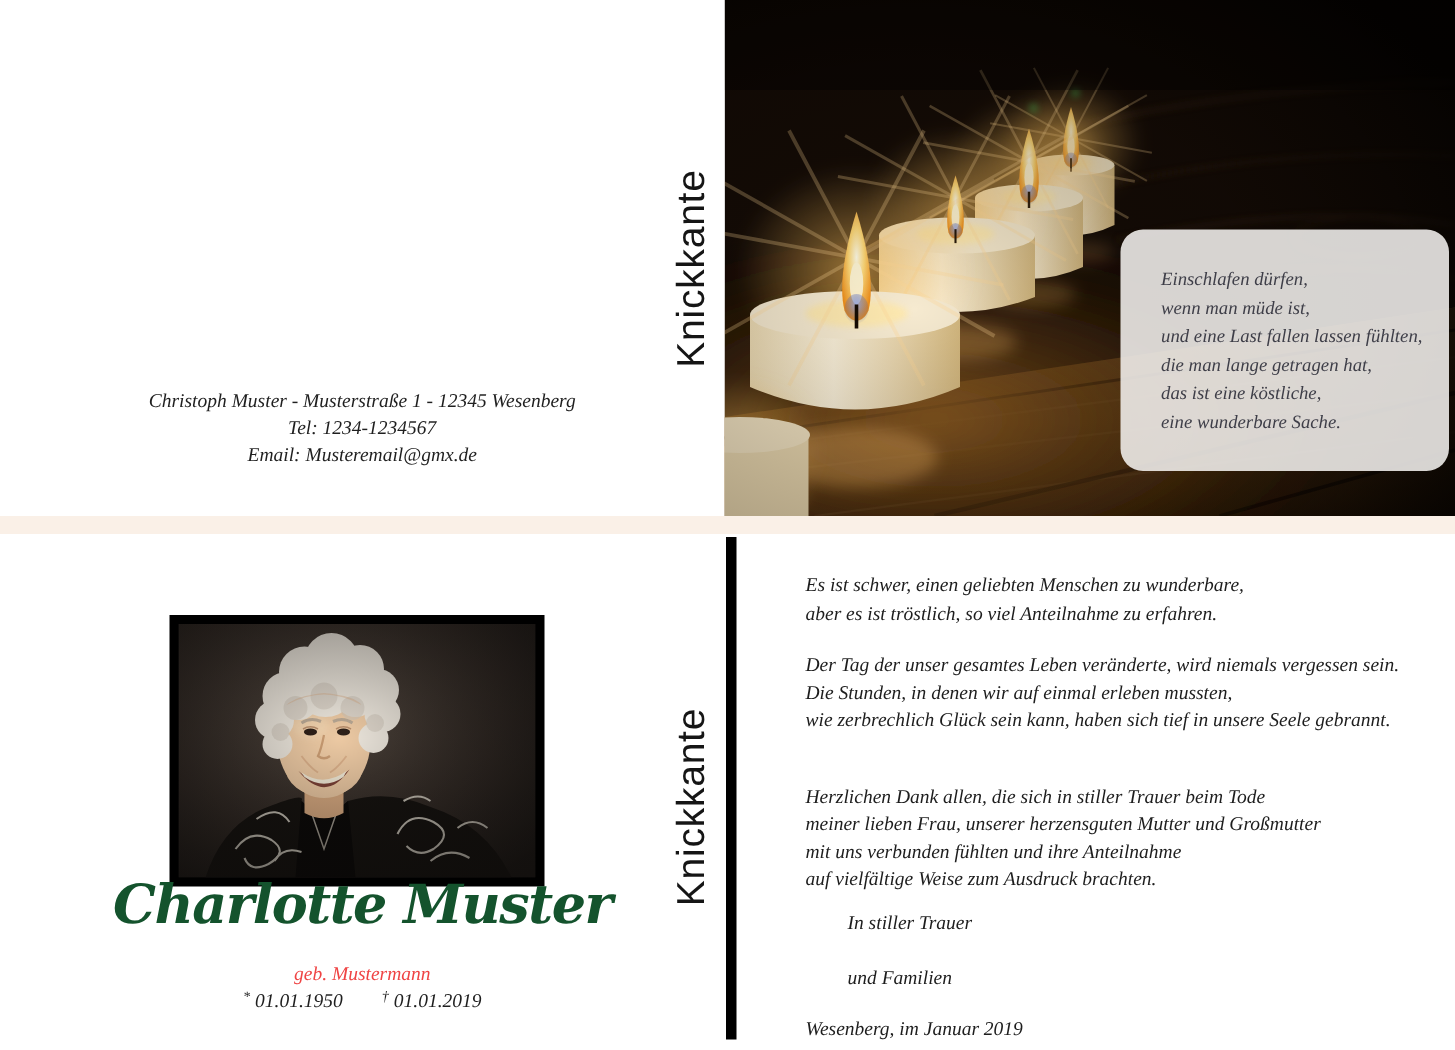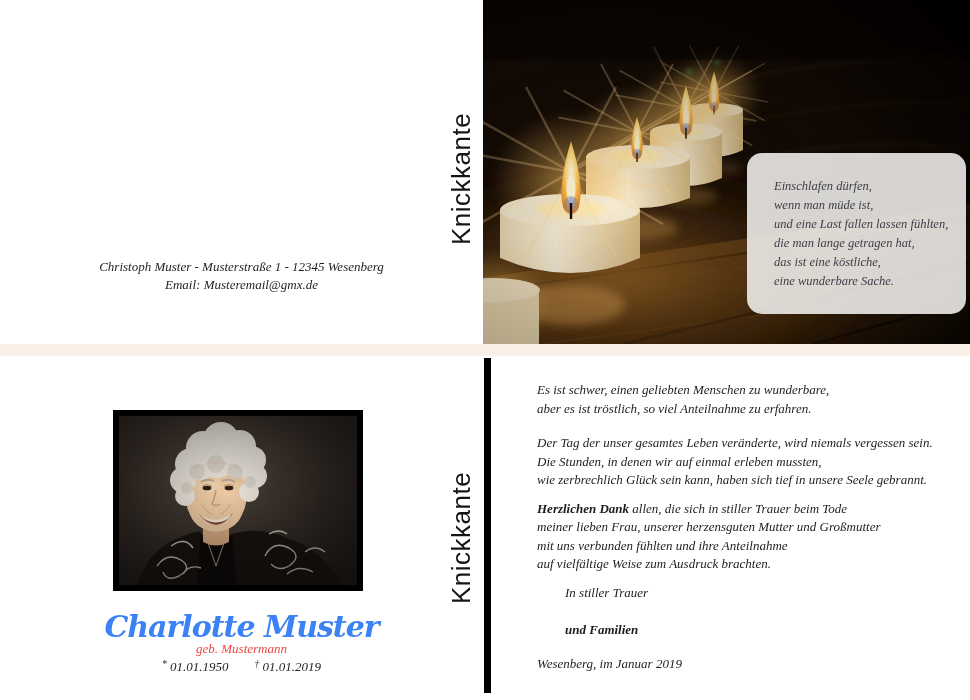--- a/index.html
+++ b/index.html
@@ -25,47 +25,48 @@
              color:#3e3e48;}
 
   
   .fold-band{position:absolute;left:0;top:344px;width:970px;height:12px;background:#faf0e7;}
   .divider{position:absolute;left:484px;top:358px;width:7px;height:335px;background:#000;}
 
   
   .portrait-frame{position:absolute;left:113px;top:410px;width:250px;height:181px;
                   background:#000;padding:6px;box-sizing:border-box;}
   .portrait-frame svg{display:block;}
-  .name-script{position:absolute;left:0;top:609px;width:483px;text-align:center;
+  .name-script{position:absolute;left:0;top:582px;width:483px;text-align:center;
                font-family:"DejaVu Serif",serif;font-style:italic;font-weight:bold;
-               font-size:30px;letter-spacing:-1px;color:#3b82f6;}
+               font-size:36px;letter-spacing:-1px;color:#14532d;}
   .maiden{position:absolute;left:0;top:641px;width:483px;text-align:center;
           font-style:italic;font-size:13px;color:#ef4444;}
   .dates{position:absolute;left:0;top:659px;width:483px;text-align:center;
          font-style:italic;font-size:13px;color:#1f1f1f;}
   .dates .sym{font-size:9.5px;vertical-align:4px;}
   .dates .death{margin-left:26px;}
 
   
   .message{position:absolute;left:537px;top:381px;width:425px;font-style:italic;
            font-size:13px;line-height:18.5px;color:#1d1d1d;}
   .message p{margin:0 0 16px 0;}
-  .message p.p2{margin-bottom:10px;}
+  .message p.p2{margin-bottom:32px;}
   .message p.p3{margin-bottom:10px;}
   .message .closing{margin:0 0 16px 28px;}
-  .message .bold{font-weight:bold;}
+  .message .bold{font-weight:normal;}
   .message .dateline{margin:0;}
 </style>
 </head>
 <body>
 
 <div class="stage">
 
   <div class="contact-block">
     <div>Christoph Muster - Musterstraße 1 - 12345 Wesenberg</div>
+    <div>Tel: 1234-1234567</div>
     <div>Email: Musteremail@gmx.de</div>
   </div>
 
   <div class="knick top">Knickkante</div>
   <div class="knick bottom">Knickkante</div>
 
   <div class="candle-photo">
     <svg viewBox="0 0 487 344" width="487" height="344">
       <defs>
         <radialGradient id="amb" cx="50%" cy="50%" r="50%">

